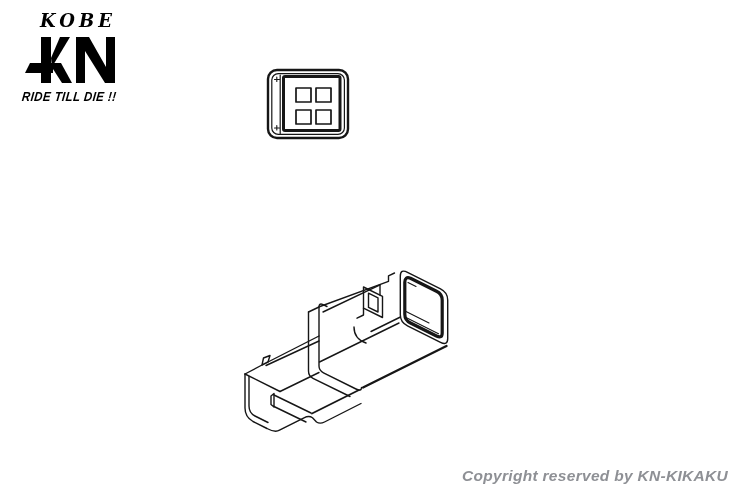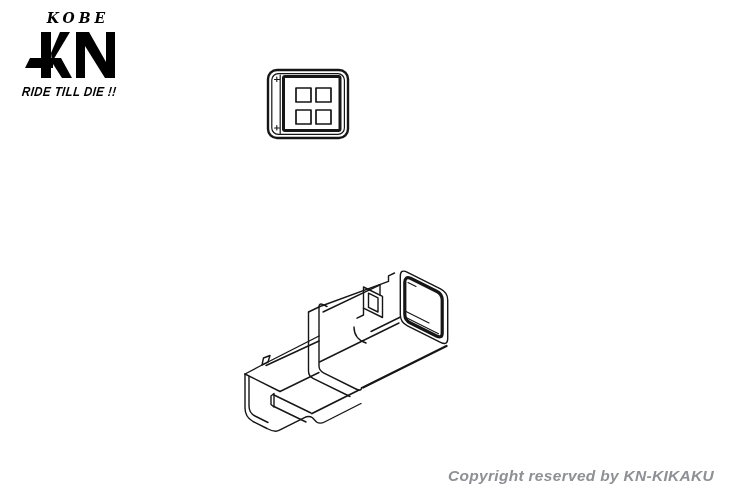--- a/index.html
+++ b/index.html
@@ -4,35 +4,35 @@
 <style>
   html,body{margin:0;padding:0;background:#fff;}
   .stage{
     position:relative;width:740px;height:500px;background:#ffffff;
     font-family:"Liberation Sans",sans-serif;overflow:hidden;
   }
   
   .logo{position:absolute;left:22px;top:10px;width:110px;color:#000;}
   .logo-kobe{
     font-family:"DejaVu Serif",serif;font-weight:bold;font-style:italic;
-    font-size:14px;letter-spacing:4px;text-align:center;width:96px;margin-left:8px;
+    font-size:18px;letter-spacing:4px;text-align:center;width:96px;margin-left:8px;
     transform:scaleY(1.05);
   }
   .logo-kn{display:block;margin-top:0px;}
   .logo-tagline{
     font-family:"Liberation Sans",sans-serif;font-weight:bold;font-style:italic;
     font-size:11.5px;letter-spacing:0.4px;transform:skewX(-6deg) scaleY(1.15);
     white-space:nowrap;margin-top:1px;
   }
   
   .front-view{position:absolute;left:263px;top:62px;}
   .iso-view{position:absolute;left:230px;top:255px;}
   
   .copyright{
-    position:absolute;right:26px;top:467px;
+    position:absolute;right:12px;top:467px;
     font-family:"Liberation Sans",sans-serif;font-weight:bold;font-style:italic;
     font-size:15.5px;letter-spacing:0.3px;
   }
 </style>
 </head>
 <body>
 
 <div class="stage">
 
   <div class="logo" style="color: rgb(0, 0, 0);">

